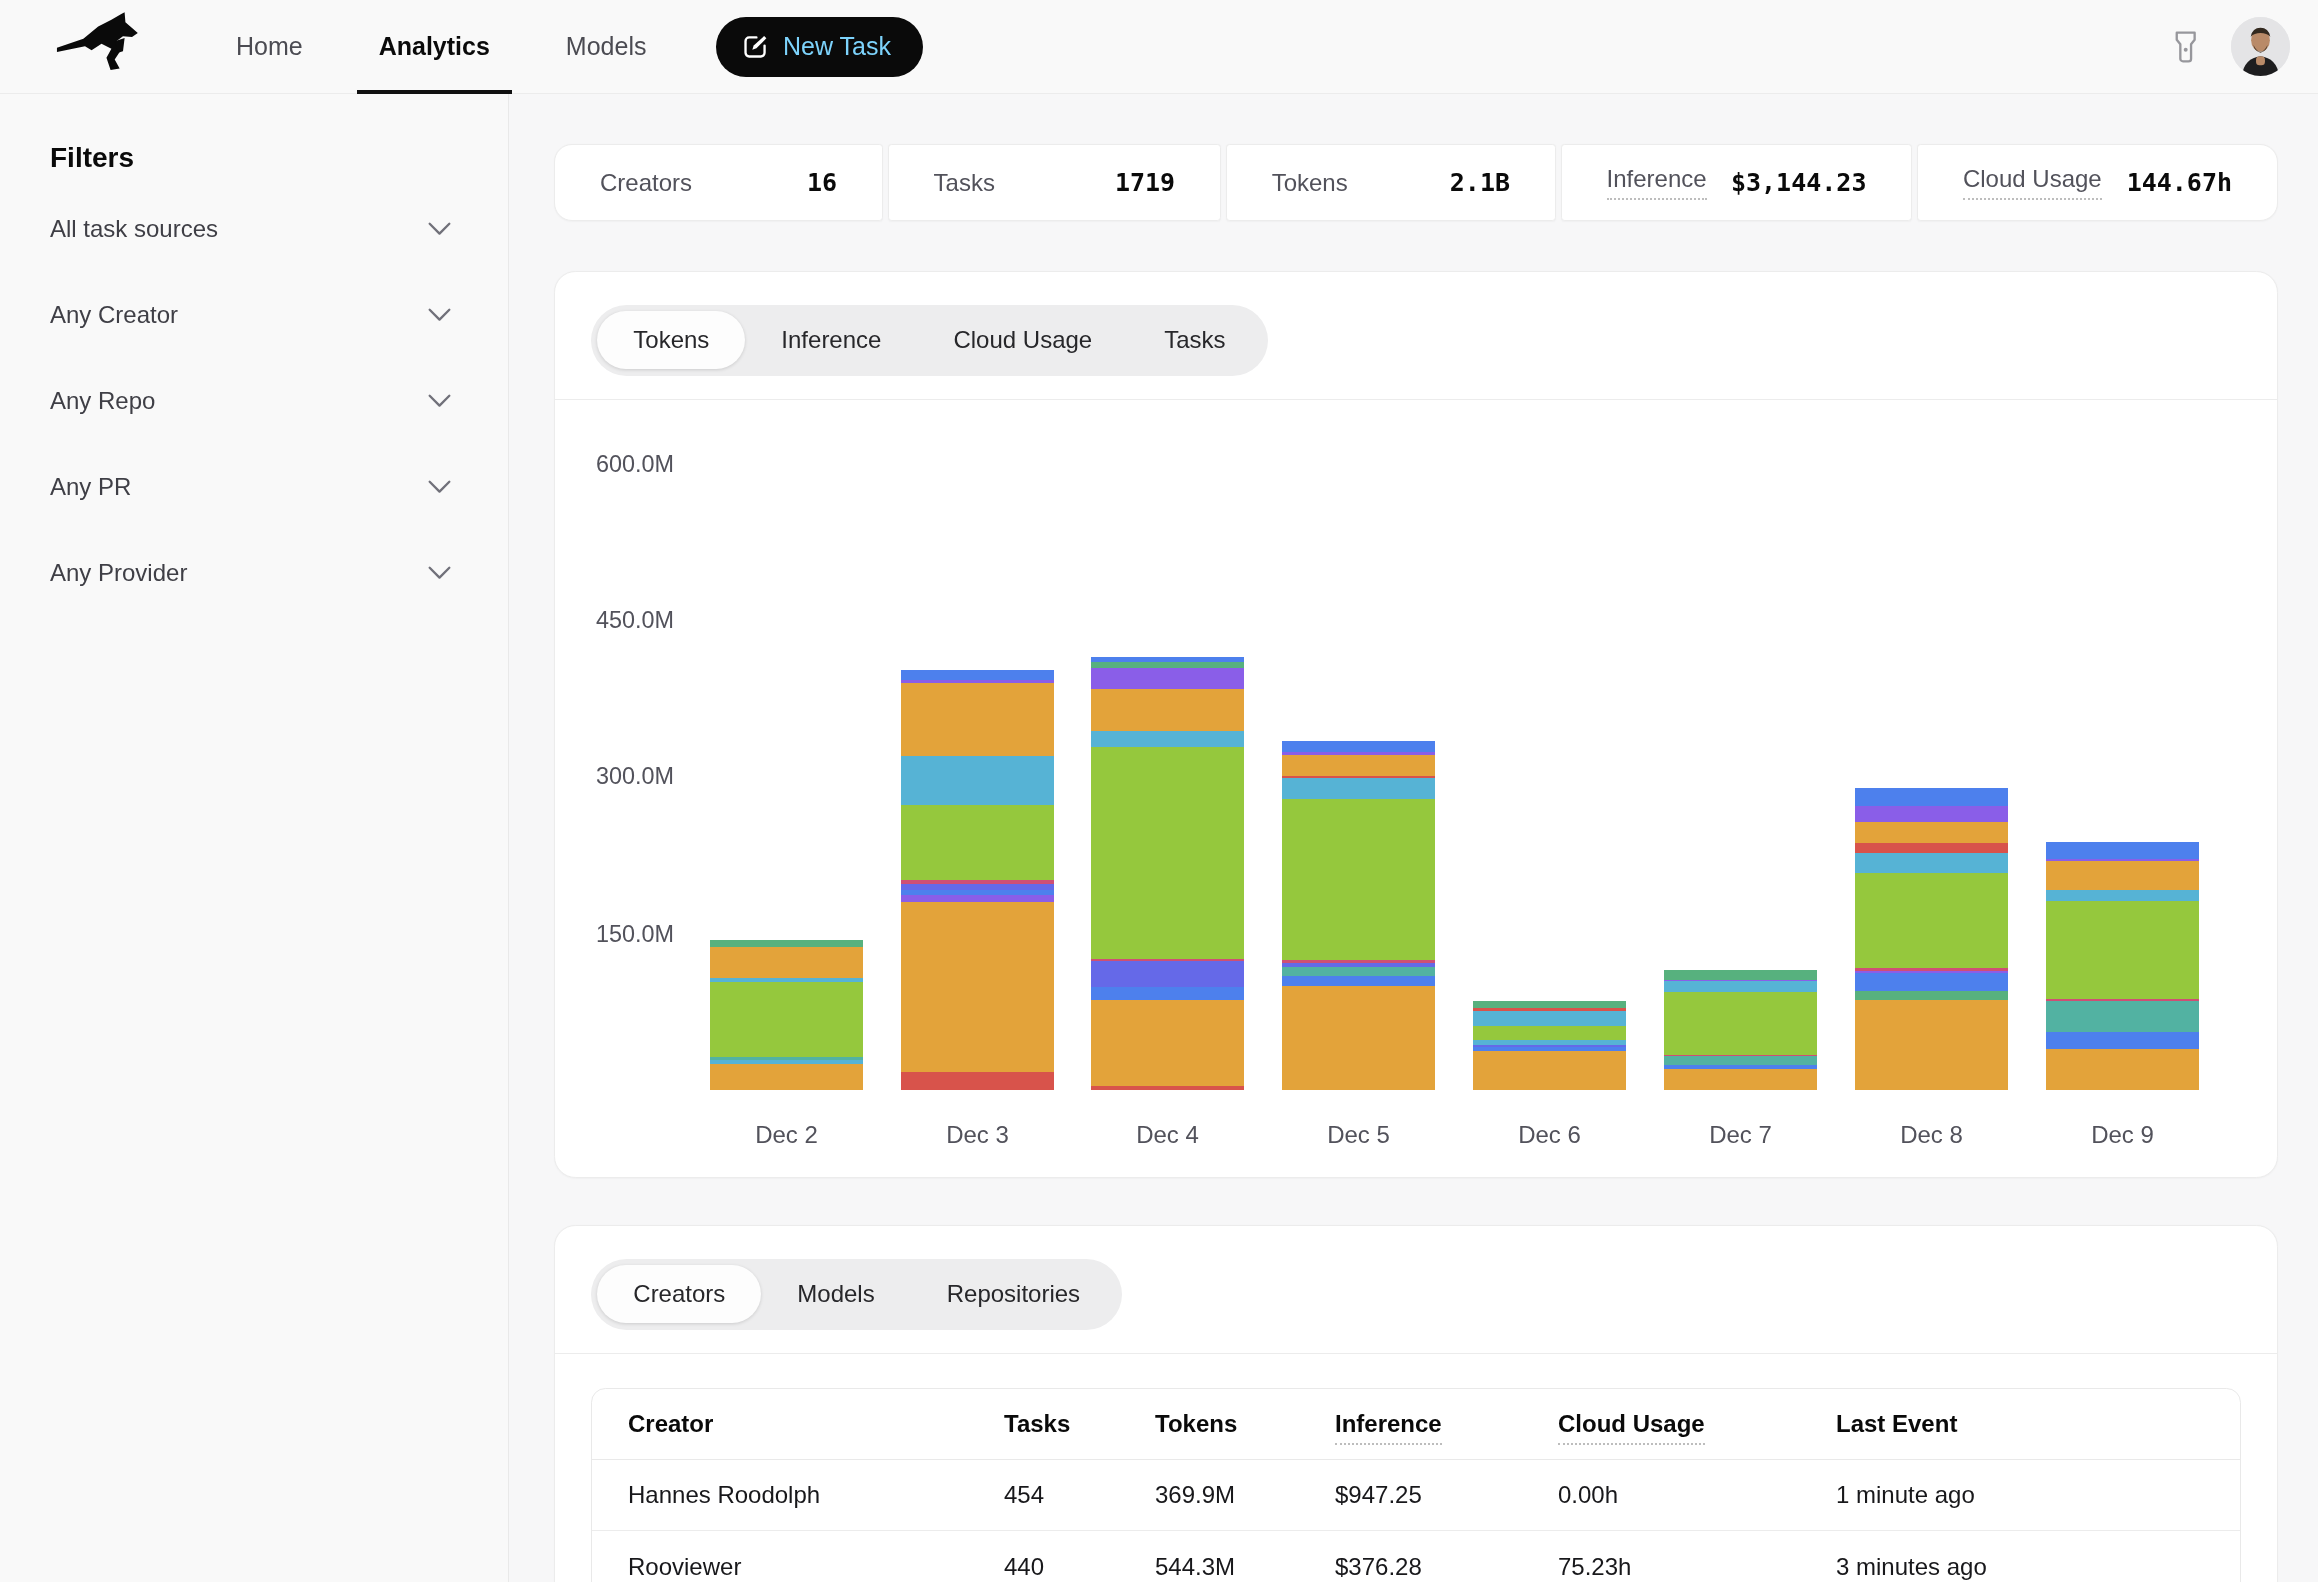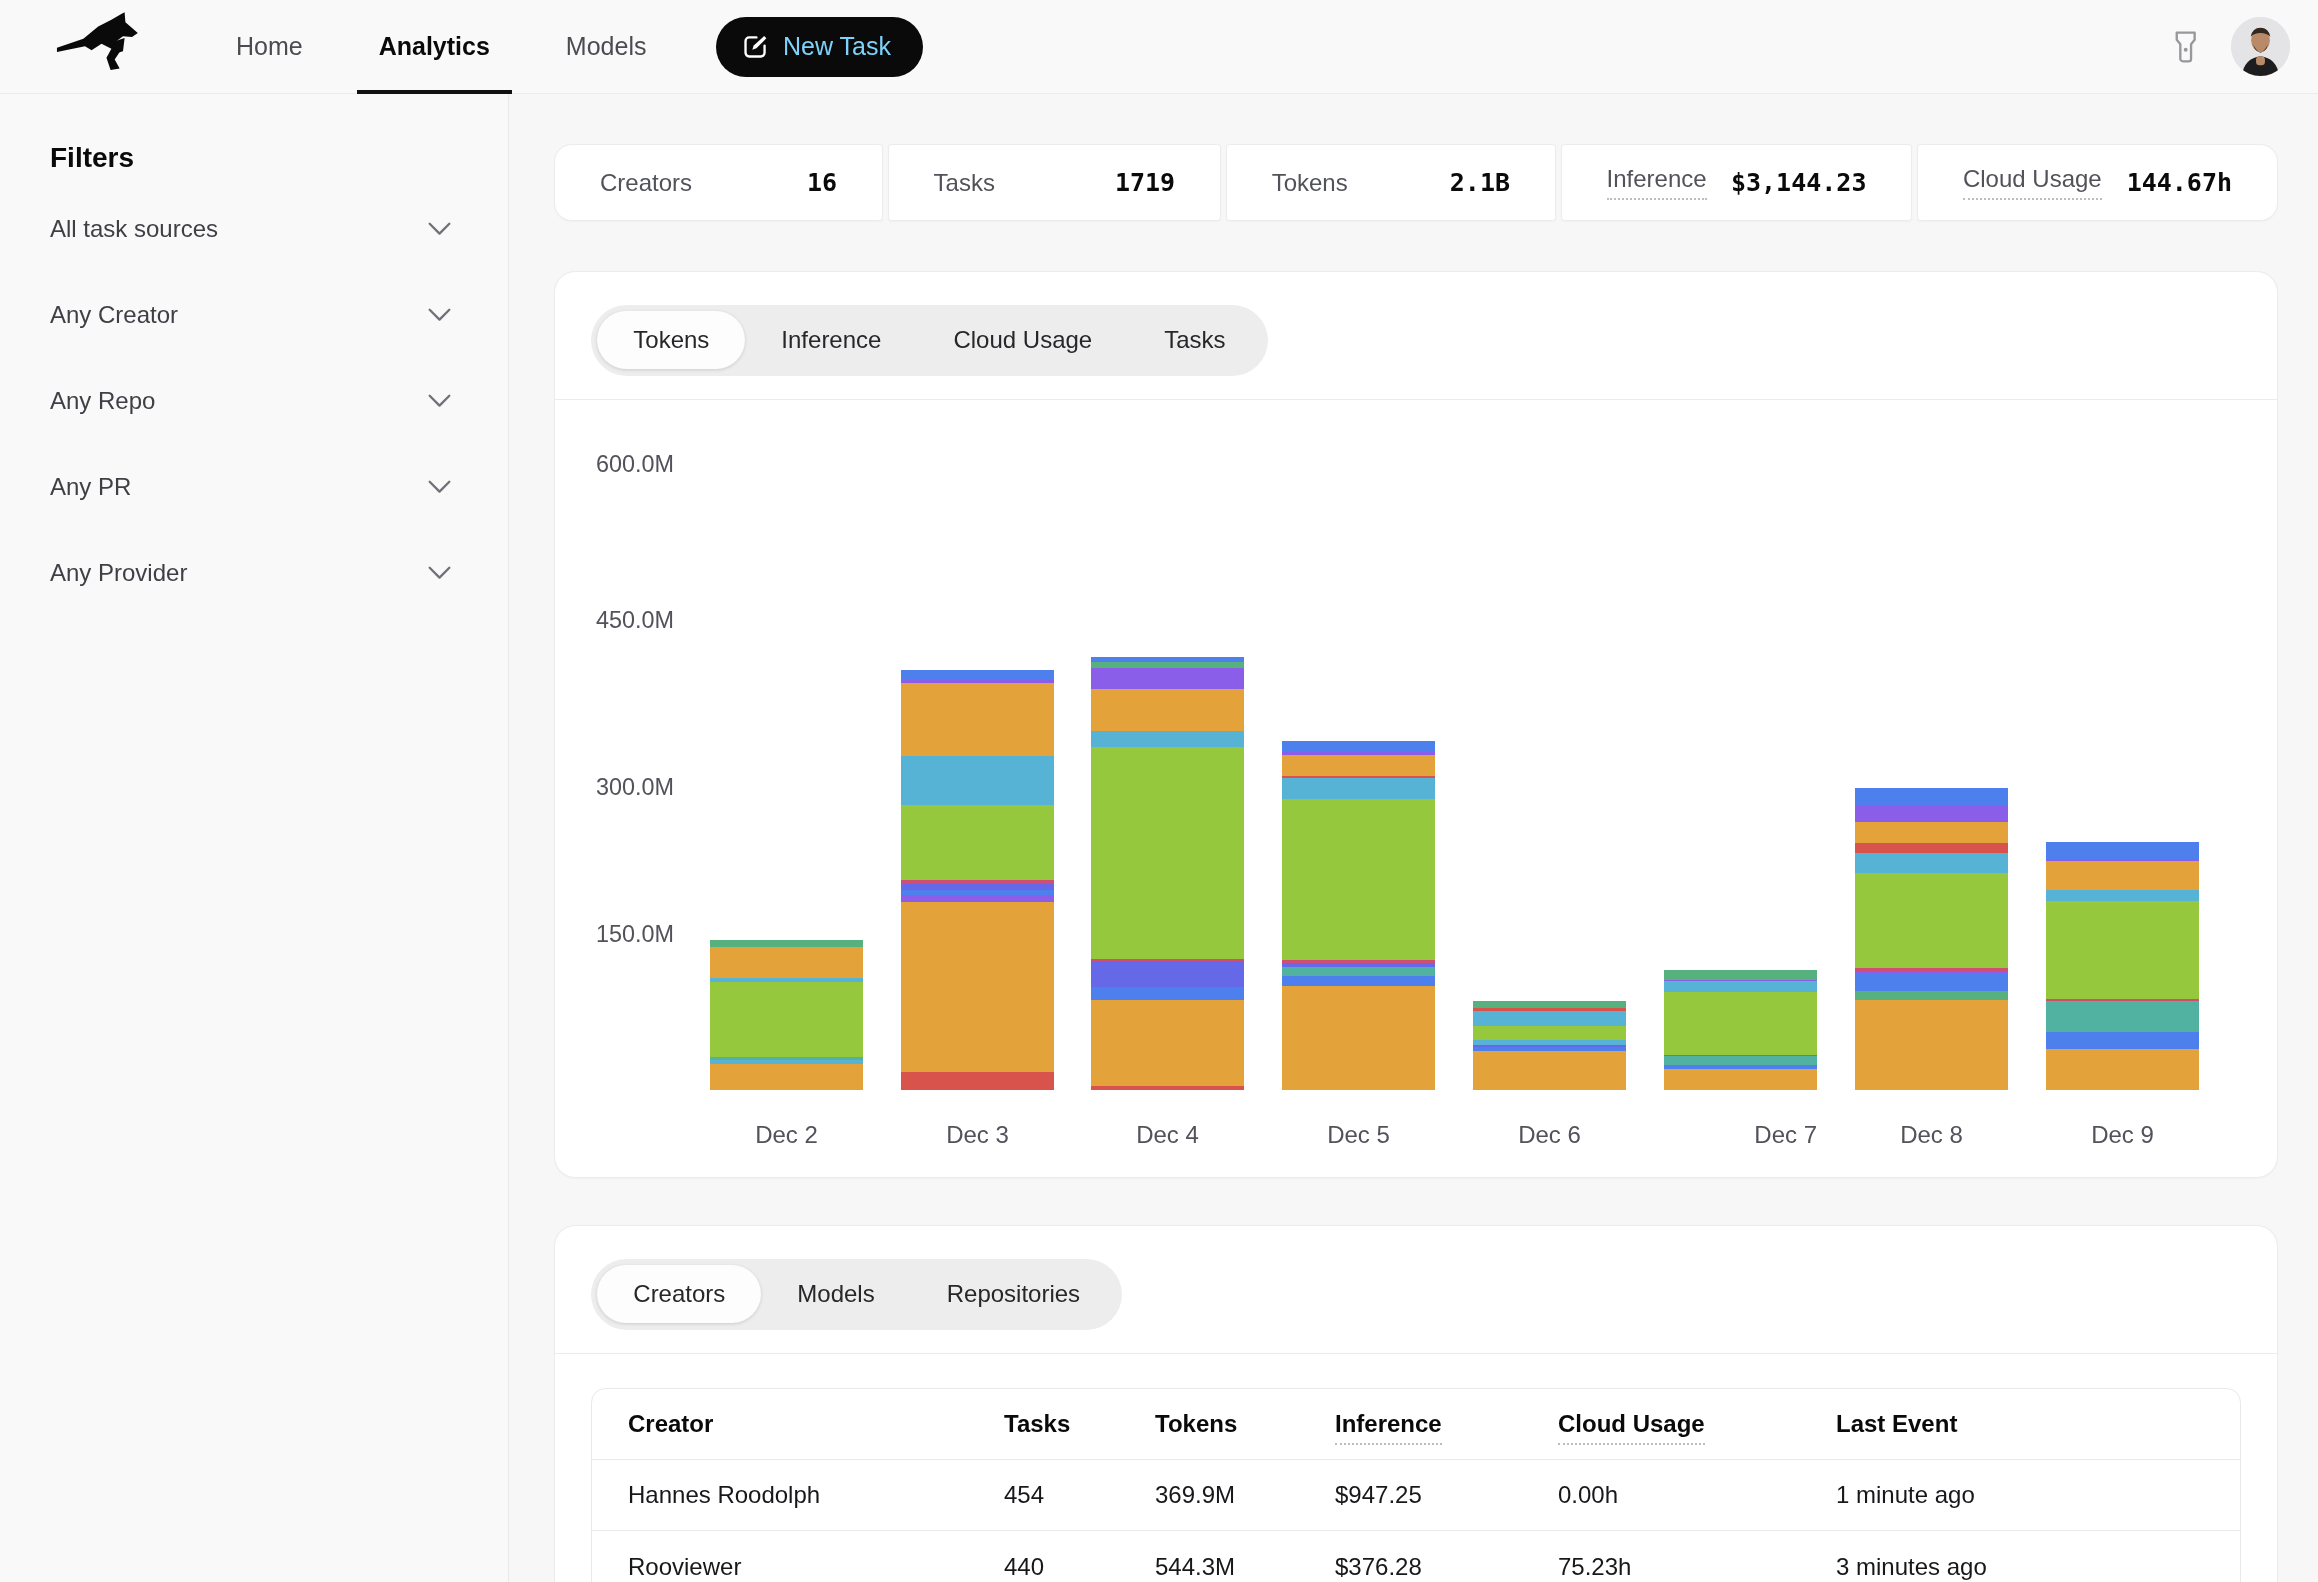--- a/index.html
+++ b/index.html
@@ -196,21 +196,21 @@
   <section class="card chart-card">
     <div class="pill-tabs" id="chart-tabs">
         <div class="pill-tab active">Tokens</div>
         <div class="pill-tab">Inference</div>
         <div class="pill-tab">Cloud Usage</div>
         <div class="pill-tab">Tasks</div>
       </div>
     <div class="card-divider"></div>
     <div class="chart-area" id="chart-area">
         <div class="ytick" style="top: 518px;">150.0M</div>
-        <div class="ytick" style="top: 371px;">300.0M</div>
+        <div class="ytick" style="top: 360px;">300.0M</div>
         <div class="ytick" style="top: 204px;">450.0M</div>
         <div class="ytick" style="top: 48px;">600.0M</div>
         <div class="bar" style="left: 155px;">
           <div class="bar-seg" style="height: 26px; background: rgb(227, 163, 58);"></div>
           <div class="bar-seg" style="height: 3.7px; background: rgb(86, 179, 213);"></div>
           <div class="bar-seg" style="height: 3.7px; background: rgb(82, 178, 162);"></div>
           <div class="bar-seg" style="height: 75px; background: rgb(149, 200, 61);"></div>
           <div class="bar-seg" style="height: 3.7px; background: rgb(86, 179, 213);"></div>
           <div class="bar-seg" style="height: 31px; background: rgb(227, 163, 58);"></div>
           <div class="bar-seg" style="height: 7.3px; background: rgb(87, 177, 126);"></div>
@@ -272,21 +272,21 @@
         <div class="bar" style="left: 1109px;">
           <div class="bar-seg" style="height: 21px; background: rgb(227, 163, 58);"></div>
           <div class="bar-seg" style="height: 3.7px; background: rgb(77, 128, 237);"></div>
           <div class="bar-seg" style="height: 9px; background: rgb(82, 178, 162);"></div>
           <div class="bar-seg" style="height: 1.6px; background: rgb(207, 79, 116);"></div>
           <div class="bar-seg" style="height: 63px; background: rgb(149, 200, 61);"></div>
           <div class="bar-seg" style="height: 10.4px; background: rgb(86, 179, 213);"></div>
           <div class="bar-seg" style="height: 1px; background: rgb(138, 94, 232);"></div>
           <div class="bar-seg" style="height: 10px; background: rgb(87, 177, 126);"></div>
         </div>
-        <div class="xtick" style="left: 1109px; text-align: right;">Dec 7</div>
+        <div class="xtick" style="left: 1109px;">Dec 7</div>
         <div class="bar" style="left: 1300px;">
           <div class="bar-seg" style="height: 90px; background: rgb(227, 163, 58);"></div>
           <div class="bar-seg" style="height: 9.4px; background: rgb(87, 177, 126);"></div>
           <div class="bar-seg" style="height: 18px; background: rgb(77, 128, 237);"></div>
           <div class="bar-seg" style="height: 2.1px; background: rgb(138, 94, 232);"></div>
           <div class="bar-seg" style="height: 2.6px; background: rgb(207, 79, 116);"></div>
           <div class="bar-seg" style="height: 95px; background: rgb(149, 200, 61);"></div>
           <div class="bar-seg" style="height: 20px; background: rgb(86, 179, 213);"></div>
           <div class="bar-seg" style="height: 10.4px; background: rgb(216, 83, 75);"></div>
           <div class="bar-seg" style="height: 21px; background: rgb(227, 163, 58);"></div>

